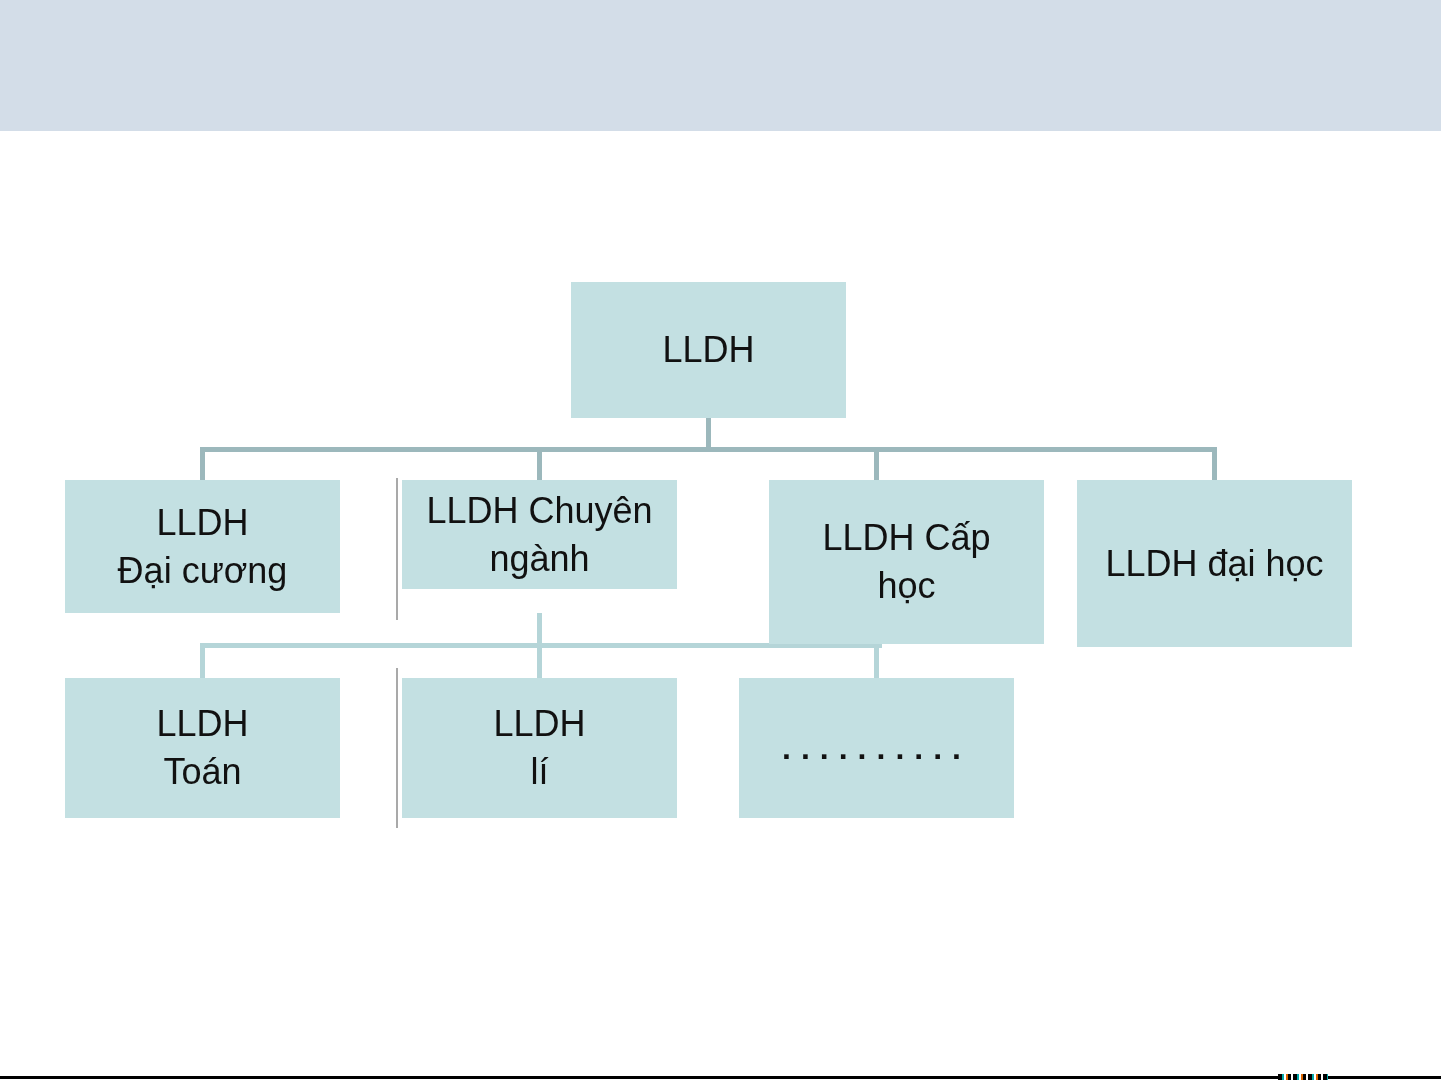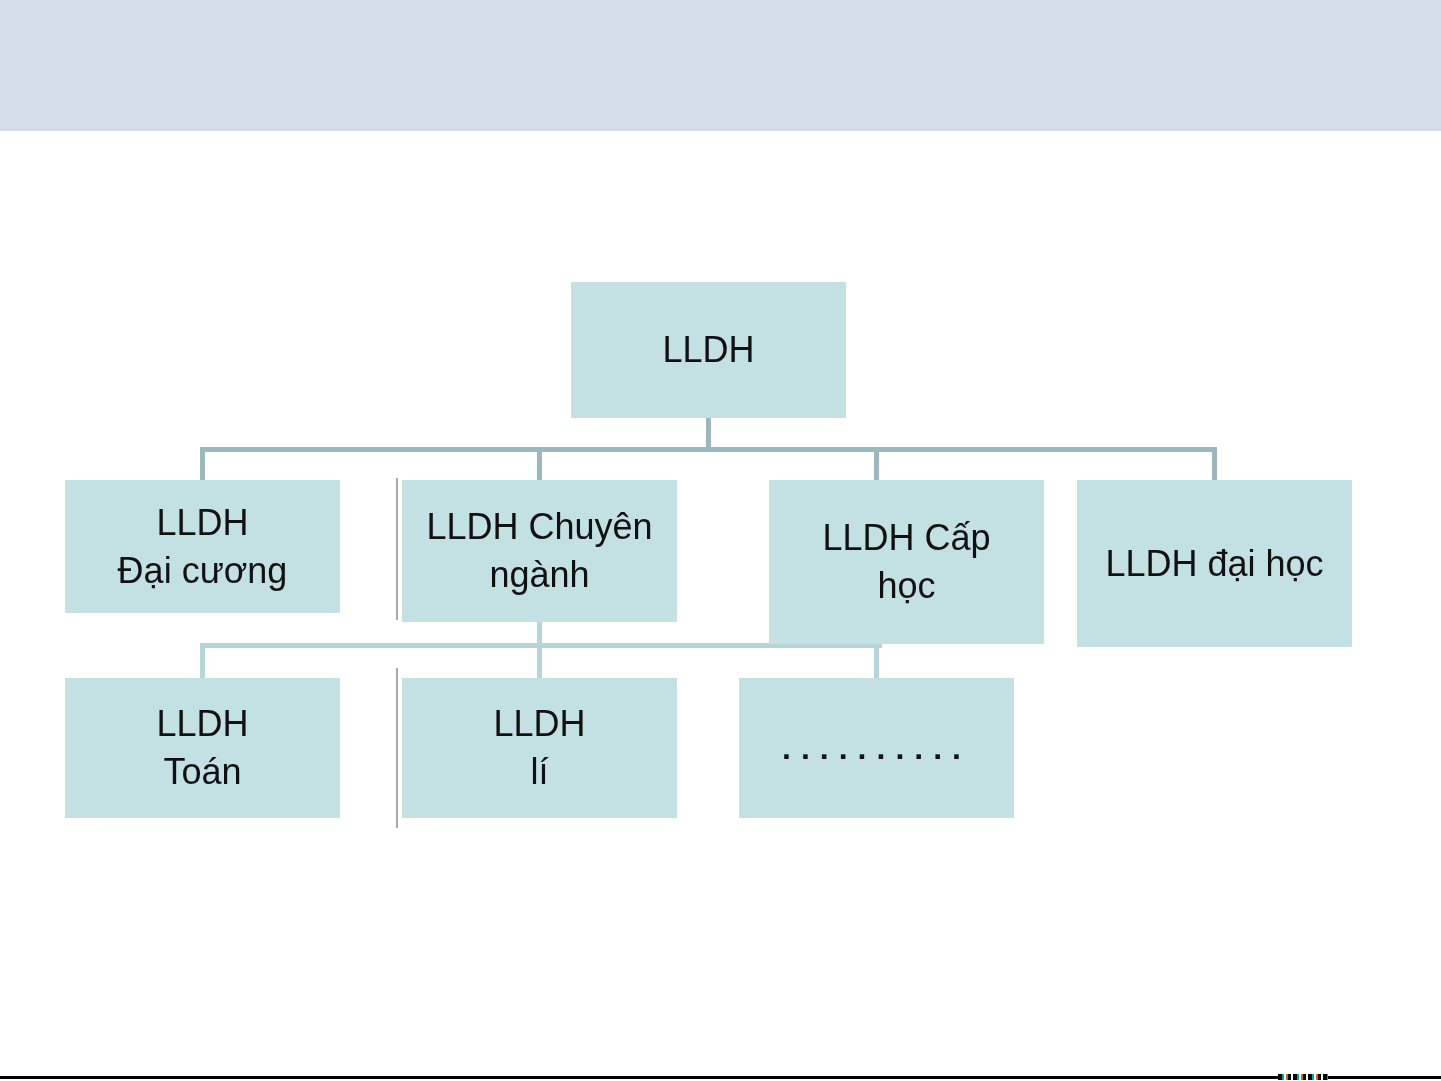--- a/index.html
+++ b/index.html
@@ -20,21 +20,21 @@
   .node{
     position:absolute;
     background:var(--box-fill,#c3e0e2);
     display:flex;align-items:center;justify-content:center;
     text-align:center;
     font-size:36px;line-height:48px;
     white-space:pre-line;
   }
   .n-root{left:571px;top:282px;width:275px;height:136px;}
   .n-l2-0{left:65px;  top:480px;width:275px;height:133px;}
-  .n-l2-1{left:402px; top:480px;width:275px;height:142px;}
+  .n-l2-1{left:402px; top:480px;width:275px;height:109px;}
   .n-l2-2{left:769px; top:480px;width:275px;height:164px;}
   .n-l2-3{left:1077px;top:480px;width:275px;height:167px;}
   .n-l3-0{left:65px;  top:678px;width:275px;height:140px;}
   .n-l3-1{left:402px; top:678px;width:275px;height:140px;}
   .n-l3-2{left:739px; top:678px;width:275px;height:140px;}
   .n-l3-2 span{letter-spacing:10px;font-weight:bold;font-size:32px;}
   
   .c1{position:absolute;background:var(--l1,#9cb8bc);}
   .c2{position:absolute;background:var(--l2,#b5d5d8);}
   .c-root-v {left:706px;top:418px;width:5px;height:30px;}

